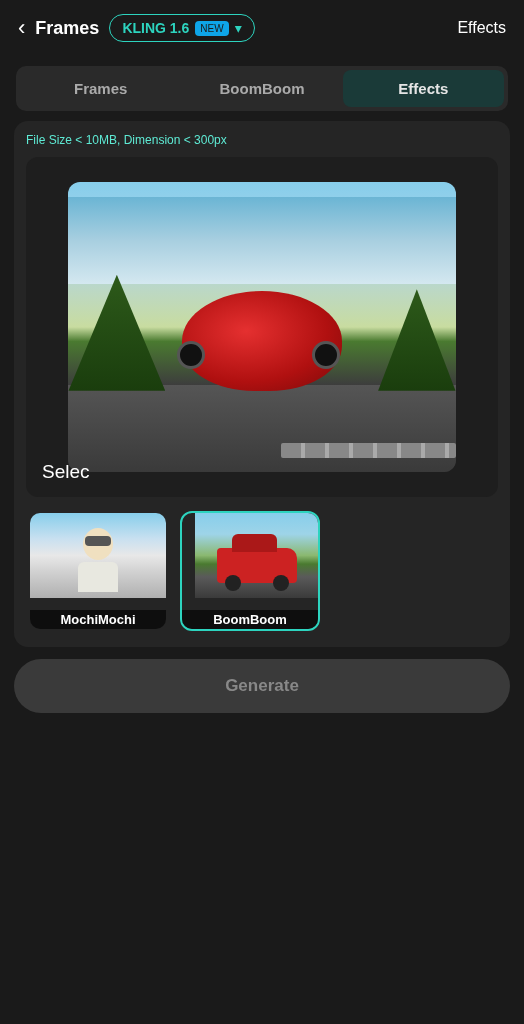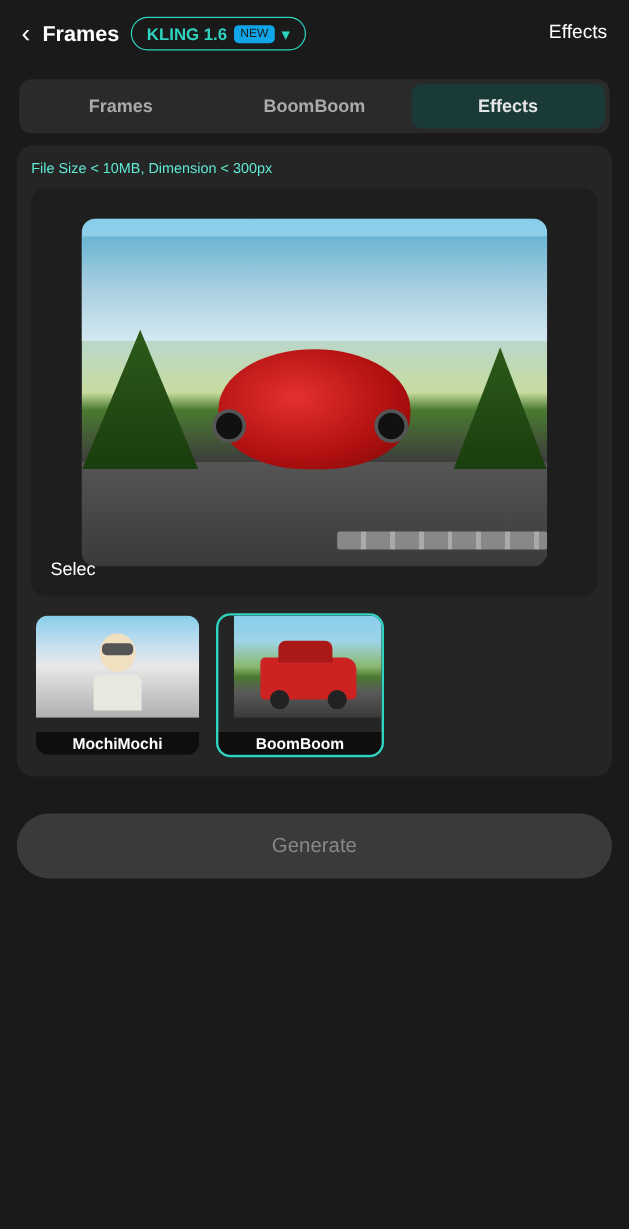--- a/index.html
+++ b/index.html
@@ -213,21 +213,21 @@
         #888 0px, #888 20px,
         #aaa 20px, #aaa 24px
       );
       border-radius: 2px;
     }
 
     .select-label {
       position: absolute;
       bottom: 14px;
       left: 16px;
-      font-size: 15px;
+      font-size: 19px;
       color: #ffffff;
       font-weight: 500;
     }
 
     
     .effects-row {
       display: flex;
       gap: 12px;
       margin-top: 14px;
       padding: 0 2px;
@@ -373,28 +373,28 @@
       justify-content: center;
       font-size: 13px;
       font-weight: 600;
       color: #ffffff;
     }
 
     
     .generate-btn {
       display: block;
       width: calc(100% - 28px);
-      margin: 31px 14px 0;
+      margin: 12px 14px 0;
       padding: 17px;
       background-color: #3a3a3a;
       color: #888888;
       border: none;
       border-radius: 30px;
       font-size: 17px;
-      font-weight: 400;
+      font-weight: 700;
       text-align: center;
       cursor: not-allowed;
     }
 
     
     .trees-left {
       position: absolute;
       left: 0;
       bottom: 28%;
       width: 25%;

